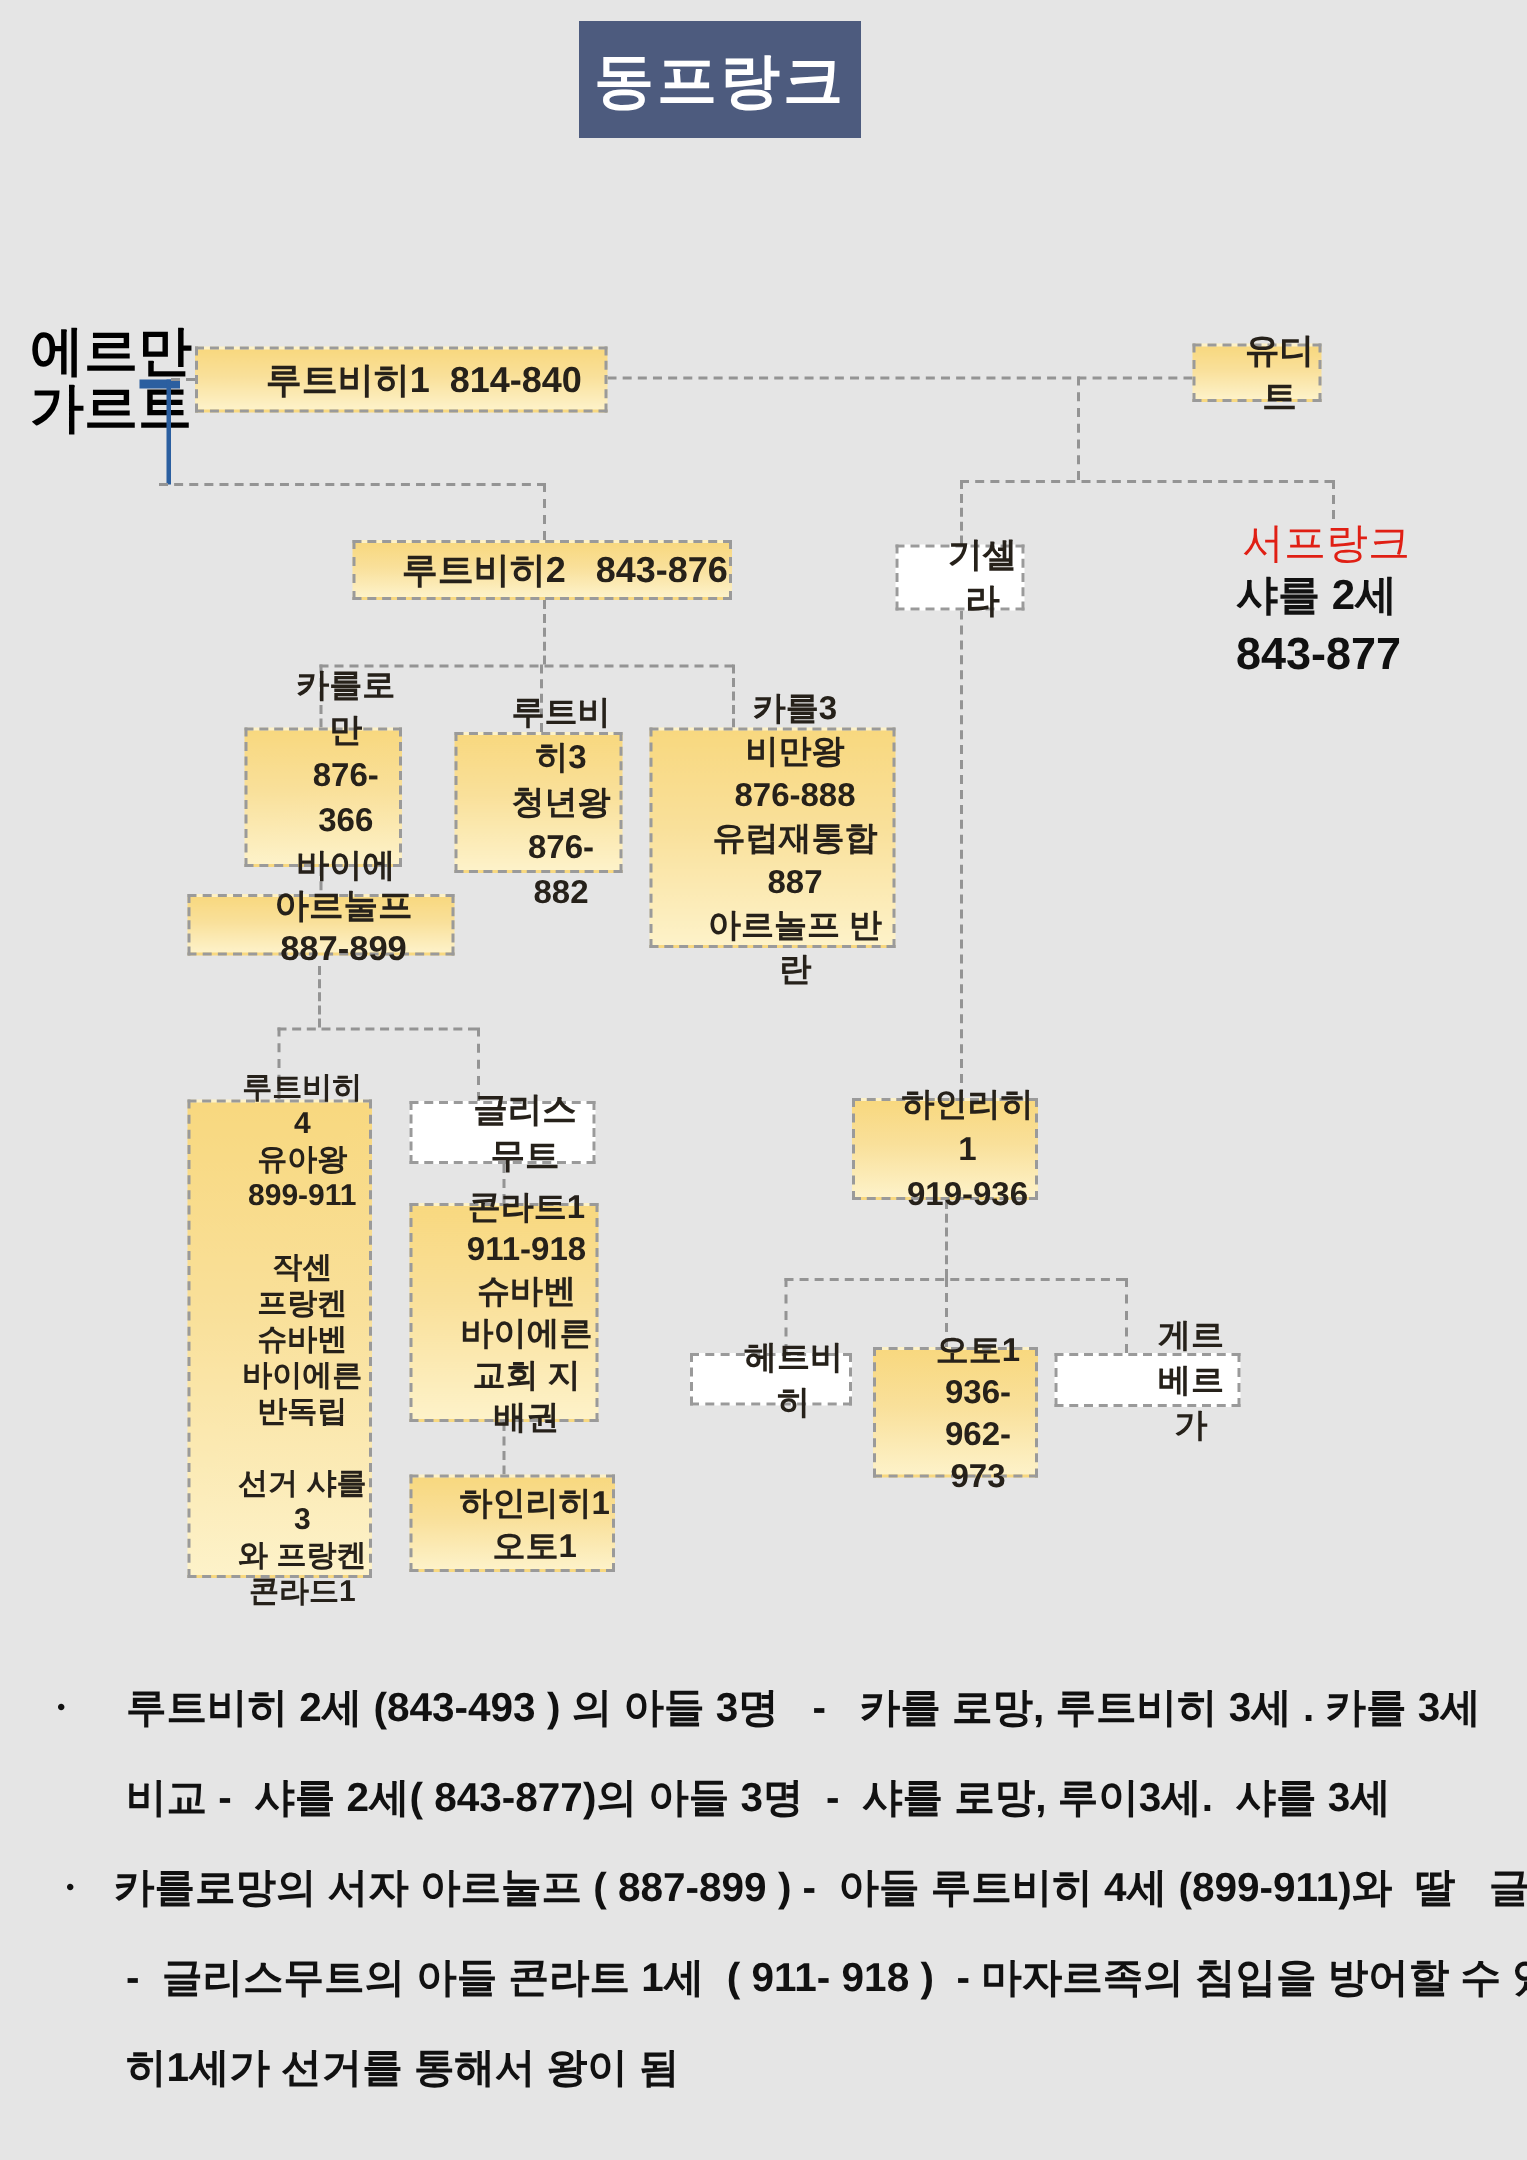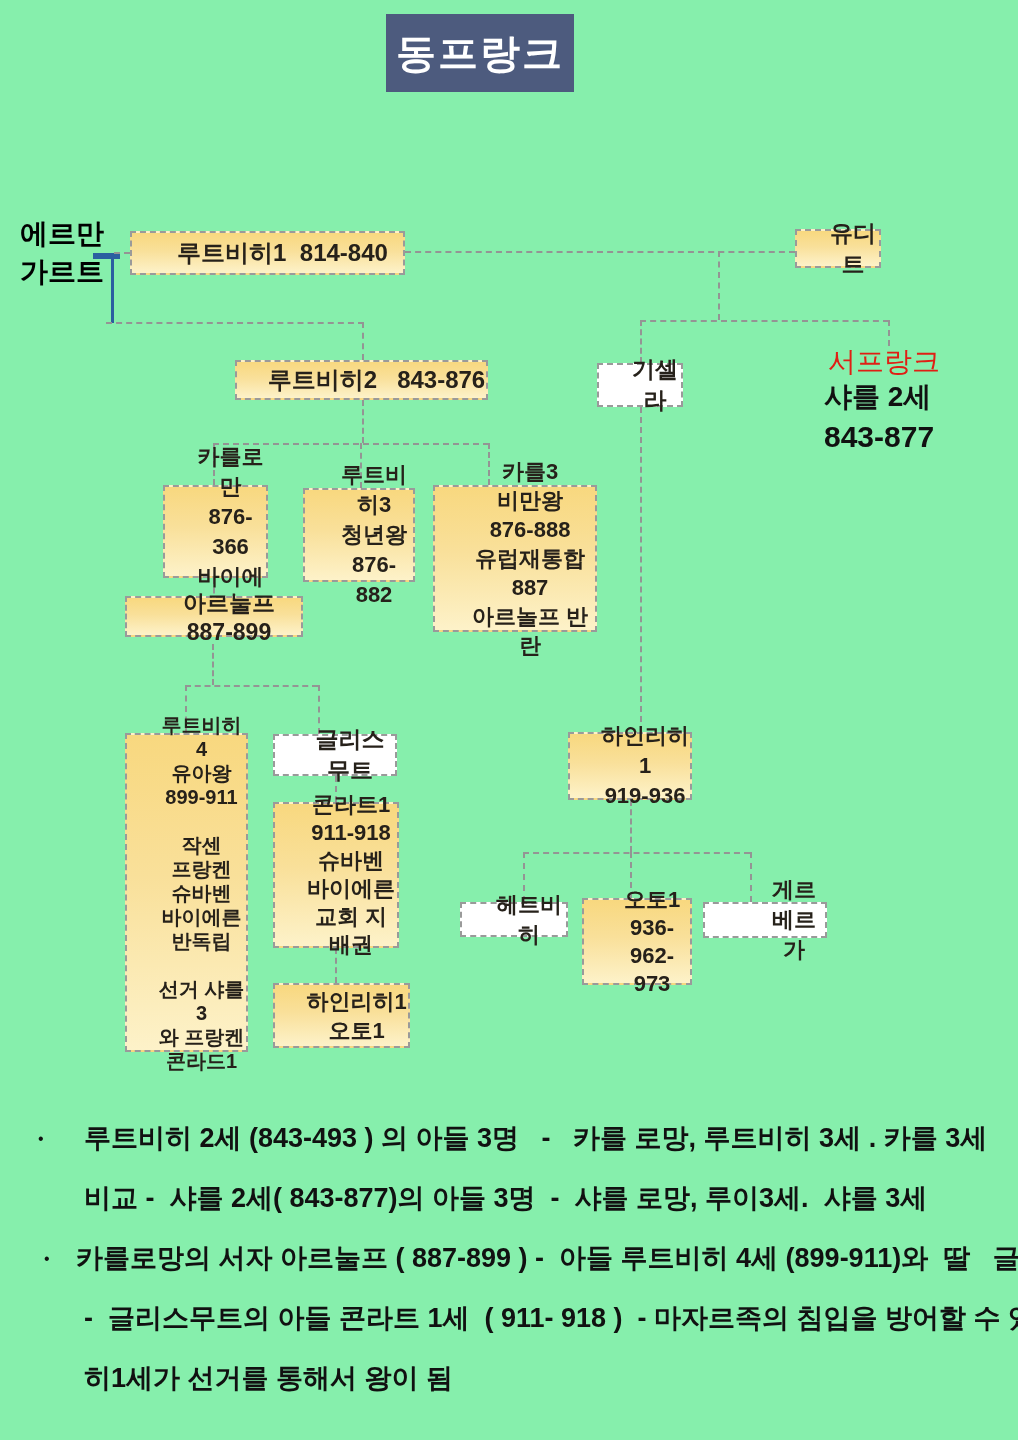--- a/index.html
+++ b/index.html
@@ -1,17 +1,17 @@
 <!DOCTYPE html>
 <html><head>
 <meta charset="utf-8">
 <style>
   html,body{margin:0;padding:0;background:#ffffff;}
   .canvas{
-    position:relative;width:1018px;height:1440px;background:#86efac;
+    position:relative;width:1018px;height:1440px;background:#e5e5e5;
     font-family:"Liberation Sans","DejaVu Sans",sans-serif;color:#1c1c1c;overflow:hidden;
   }
   .title-block{
     position:absolute;left:386px;top:14px;width:188px;height:78px;
     background:#4d5b7e;color:#ffffff;display:flex;align-items:center;justify-content:center;
     font-size:40px;font-weight:800;letter-spacing:2px;
   }
   .node{
     position:absolute;border:2px dashed #9a9a9a;box-sizing:border-box;
     display:flex;align-items:center;justify-content:center;text-align:center;padding-left:30px;
@@ -35,21 +35,21 @@
   .n-heinrich1{left:568px;top:732px;width:124px;height:68px;} .n-heinrich1 .box-text{font-size:22px;line-height:30px;}
   .n-hedwig{left:460px;top:902px;width:108px;height:35px;}   .n-hedwig .box-text{font-size:22px;}
   .n-otto1{left:582px;top:898px;width:110px;height:87px;}    .n-otto1 .box-text{font-size:22px;line-height:28px;}
   .n-gerberga{left:703px;top:902px;width:124px;height:36px;} .n-gerberga .box-text{font-size:22px;margin-left:28px;}
   
   .hline{position:absolute;border-top:2px dashed #949494;height:0;}
   .vline{position:absolute;border-left:2px dashed #949494;width:0;}
   .blue-h{position:absolute;left:93px;top:253px;width:27px;height:6px;background:#2b5fa0;}
   .blue-v{position:absolute;left:111px;top:253px;width:3px;height:70px;background:#2b5fa0;}
   
-  .ermangart{position:absolute;left:20px;top:215px;width:110px;font-size:28px;font-weight:800;line-height:38px;color:#000;font-family:Liberation Serif, serif;}
+  .ermangart{position:absolute;left:20px;top:215px;width:110px;font-size:36px;font-weight:800;line-height:38px;color:#000;font-family:Liberation Serif, serif;}
   .west-label{position:absolute;left:828px;top:343px;font-size:28px;font-weight:400;color:#e01f14;}
   .west-name{position:absolute;left:824px;top:378px;font-size:28px;font-weight:800;color:#111;}
   .west-years{position:absolute;left:824px;top:420px;font-size:30px;font-weight:800;color:#111;}
   
   .note-line{position:absolute;font-size:27px;font-weight:700;color:#111;white-space:pre;}
   .bullet{position:absolute;font-size:16px;color:#111;}
 </style>
 </head>
 <body>
 

